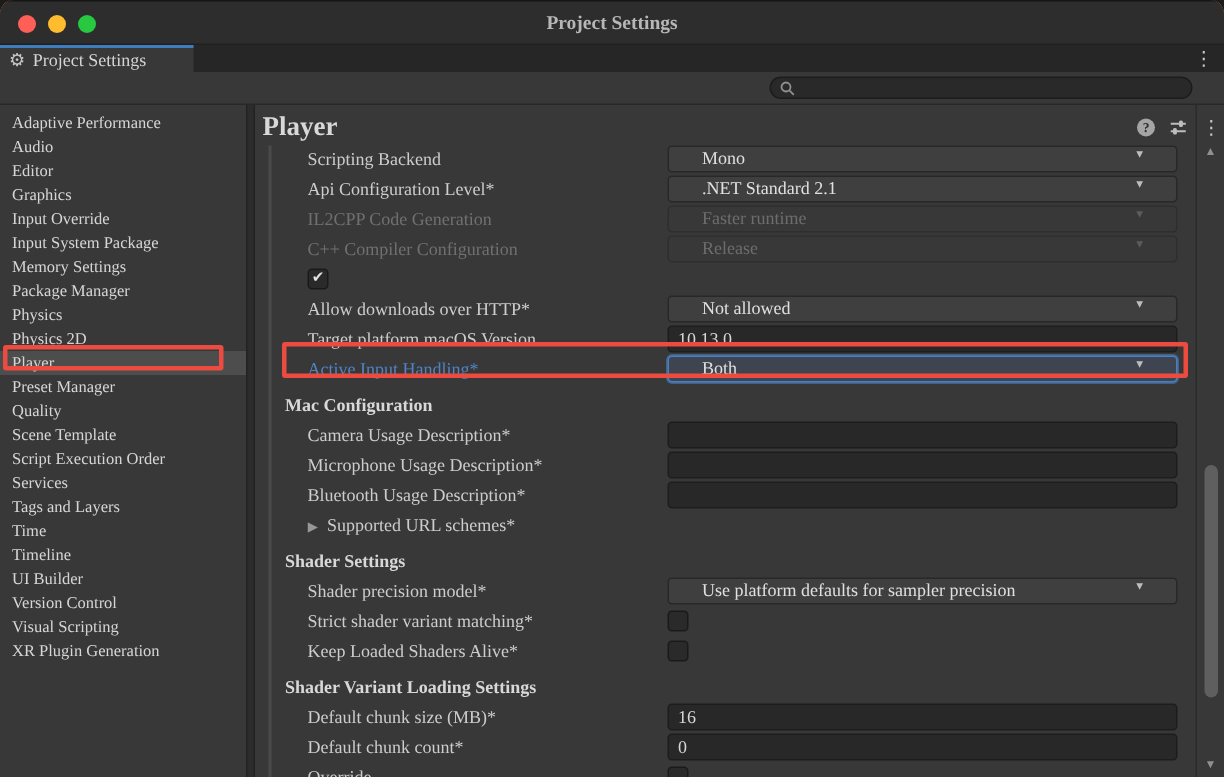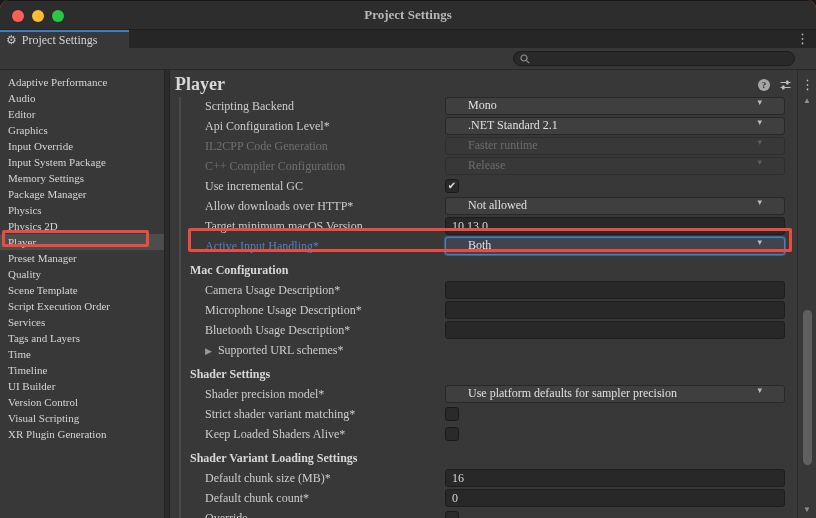--- a/index.html
+++ b/index.html
@@ -190,36 +190,35 @@
             <div class="row disabled">
               <span class="label">C++ Compiler Configuration</span>
               <div class="ctrl">
                 <div class="dropdown">
                   <span class="dd-text">Release</span>
                   <span class="dd-arrow">▾</span>
                 </div>
               </div>
             </div>
             <div class="row">
-              <span class="label">Use incremental GC</span>
               <div class="ctrl">
                 <div class="checkbox">✔</div>
               </div>
             </div>
             <div class="row">
               <span class="label">Allow downloads over HTTP*</span>
               <div class="ctrl">
                 <div class="dropdown">
                   <span class="dd-text">Not allowed</span>
                   <span class="dd-arrow">▾</span>
                 </div>
               </div>
             </div>
             <div class="row">
-              <span class="label">Target minimum macOS Version</span>
+              <span class="label">Target platform macOS Version</span>
               <div class="ctrl">
                 <div class="textfield">10.13.0</div>
               </div>
             </div>
             <div class="row highlight">
               <span class="label">Active Input Handling*</span>
               <div class="ctrl">
                 <div class="dropdown">
                   <span class="dd-text">Both</span>
                   <span class="dd-arrow">▾</span>

